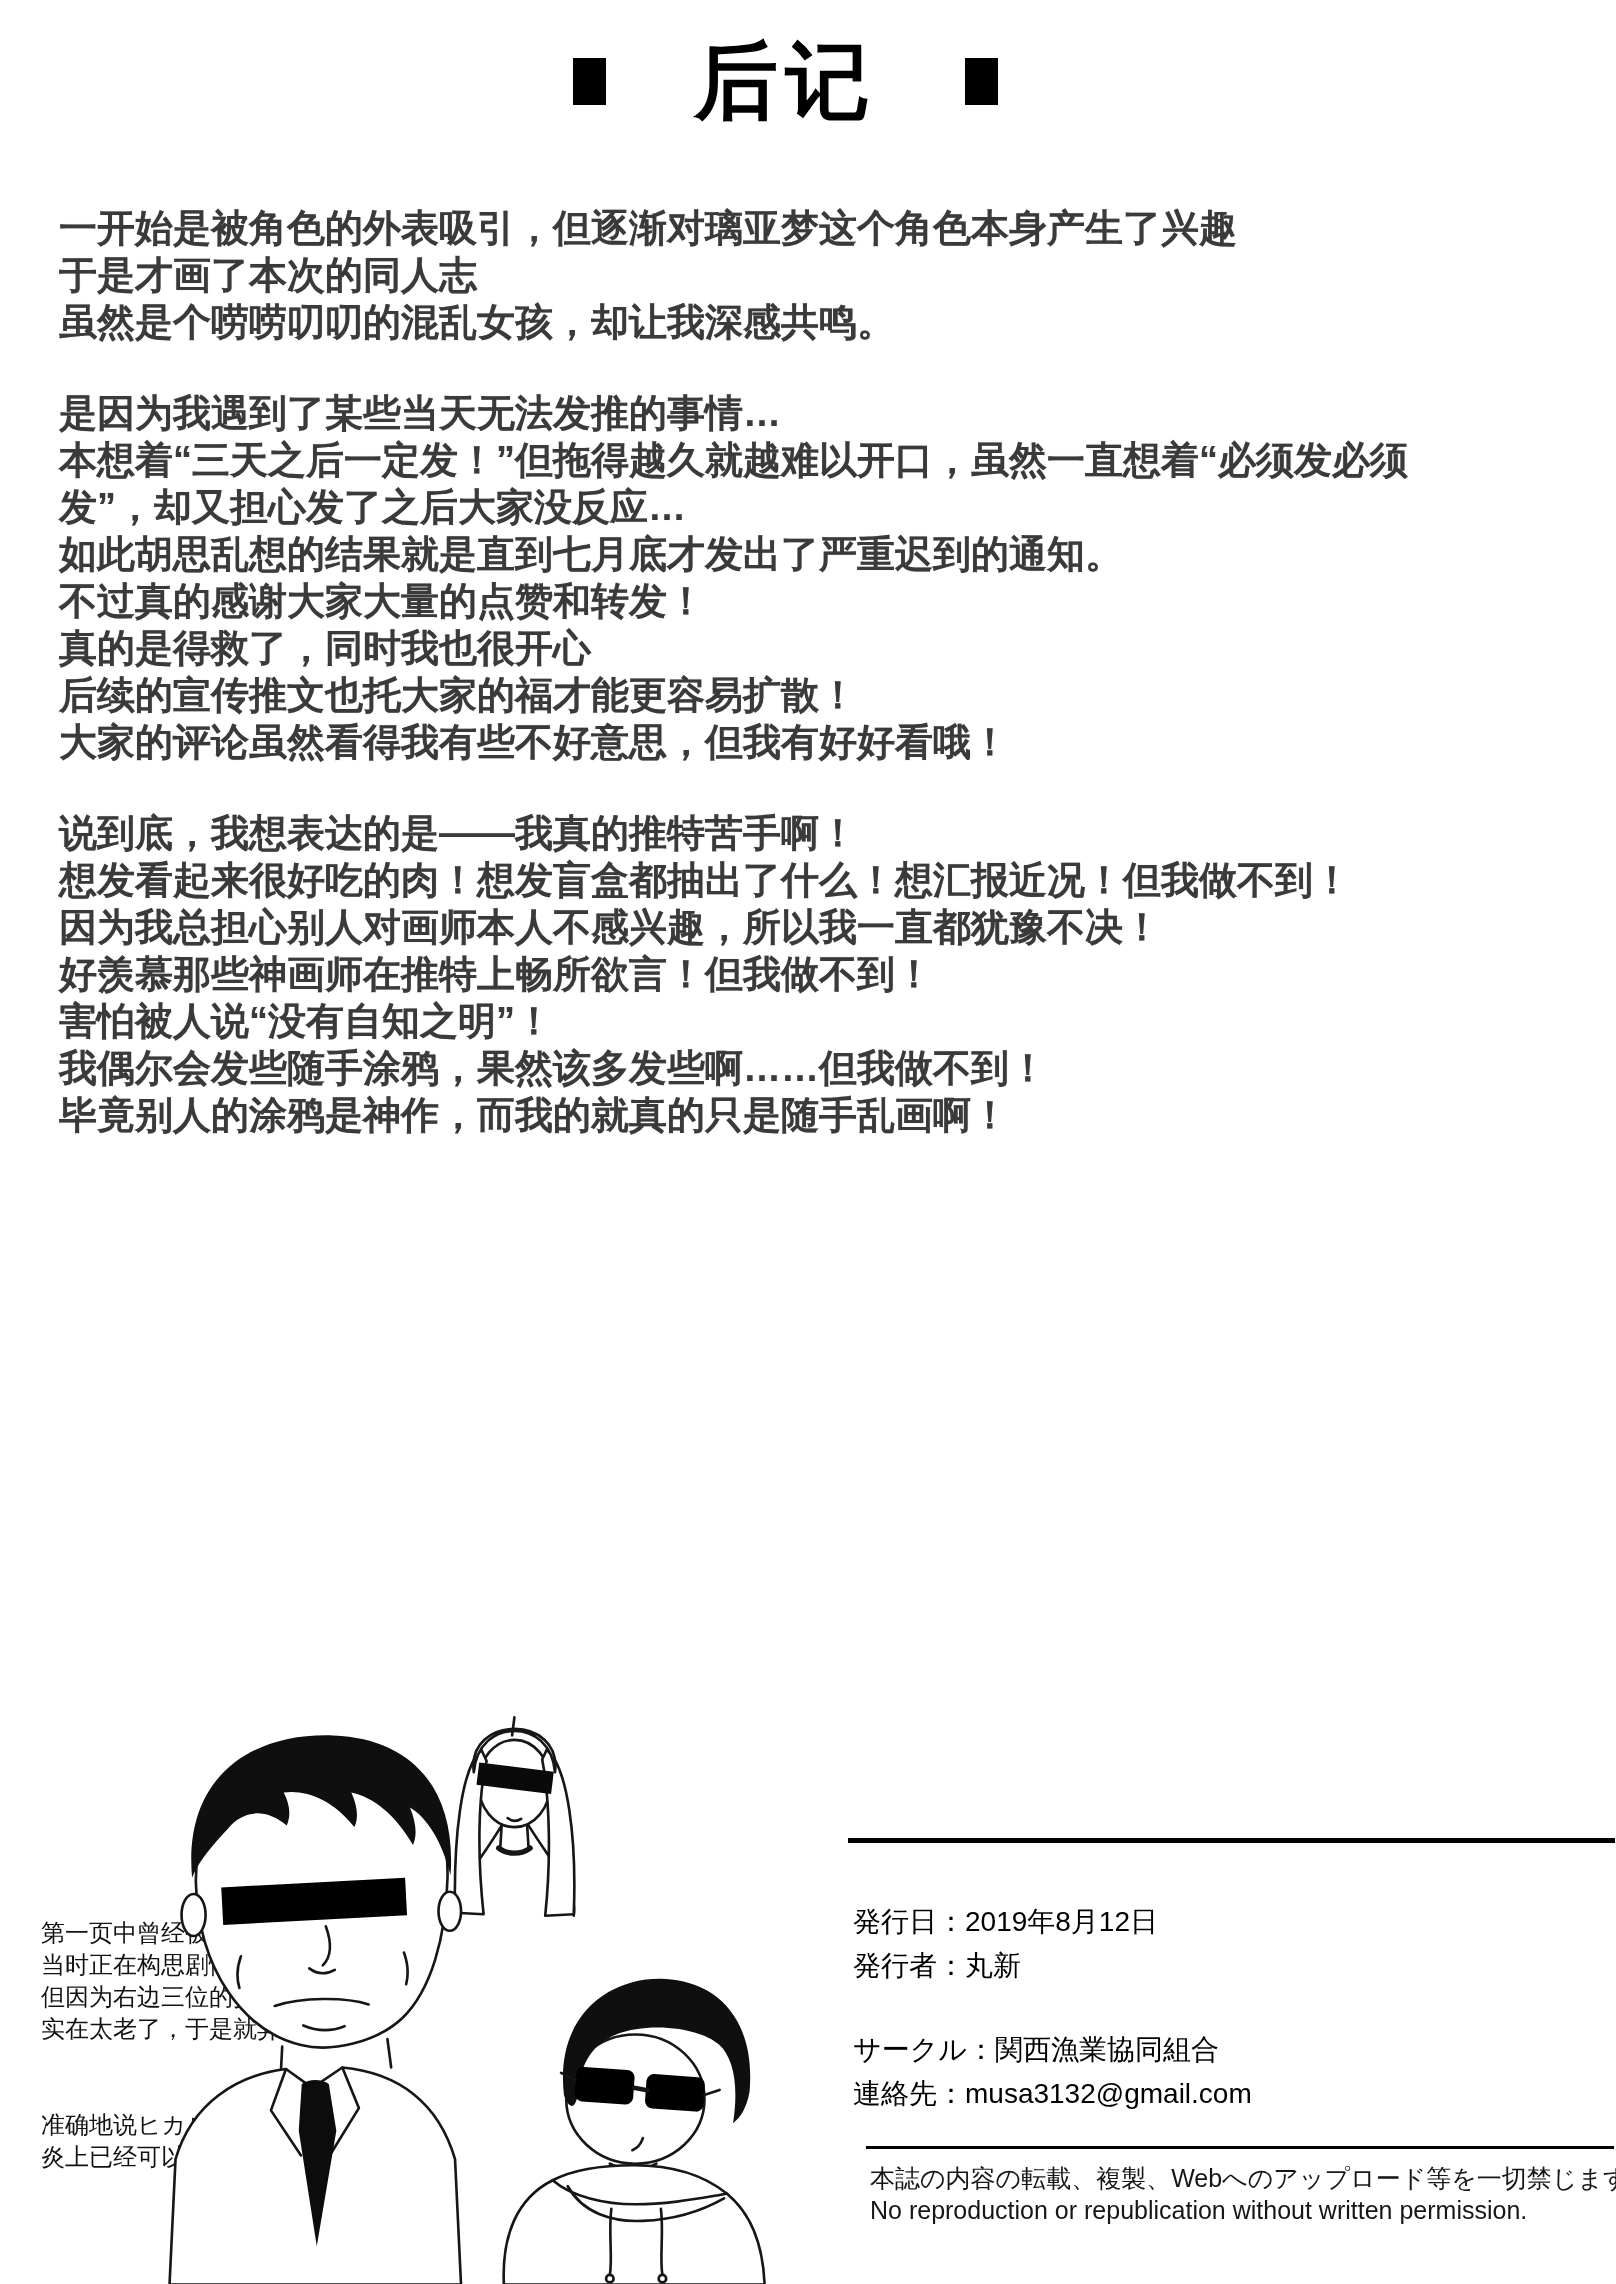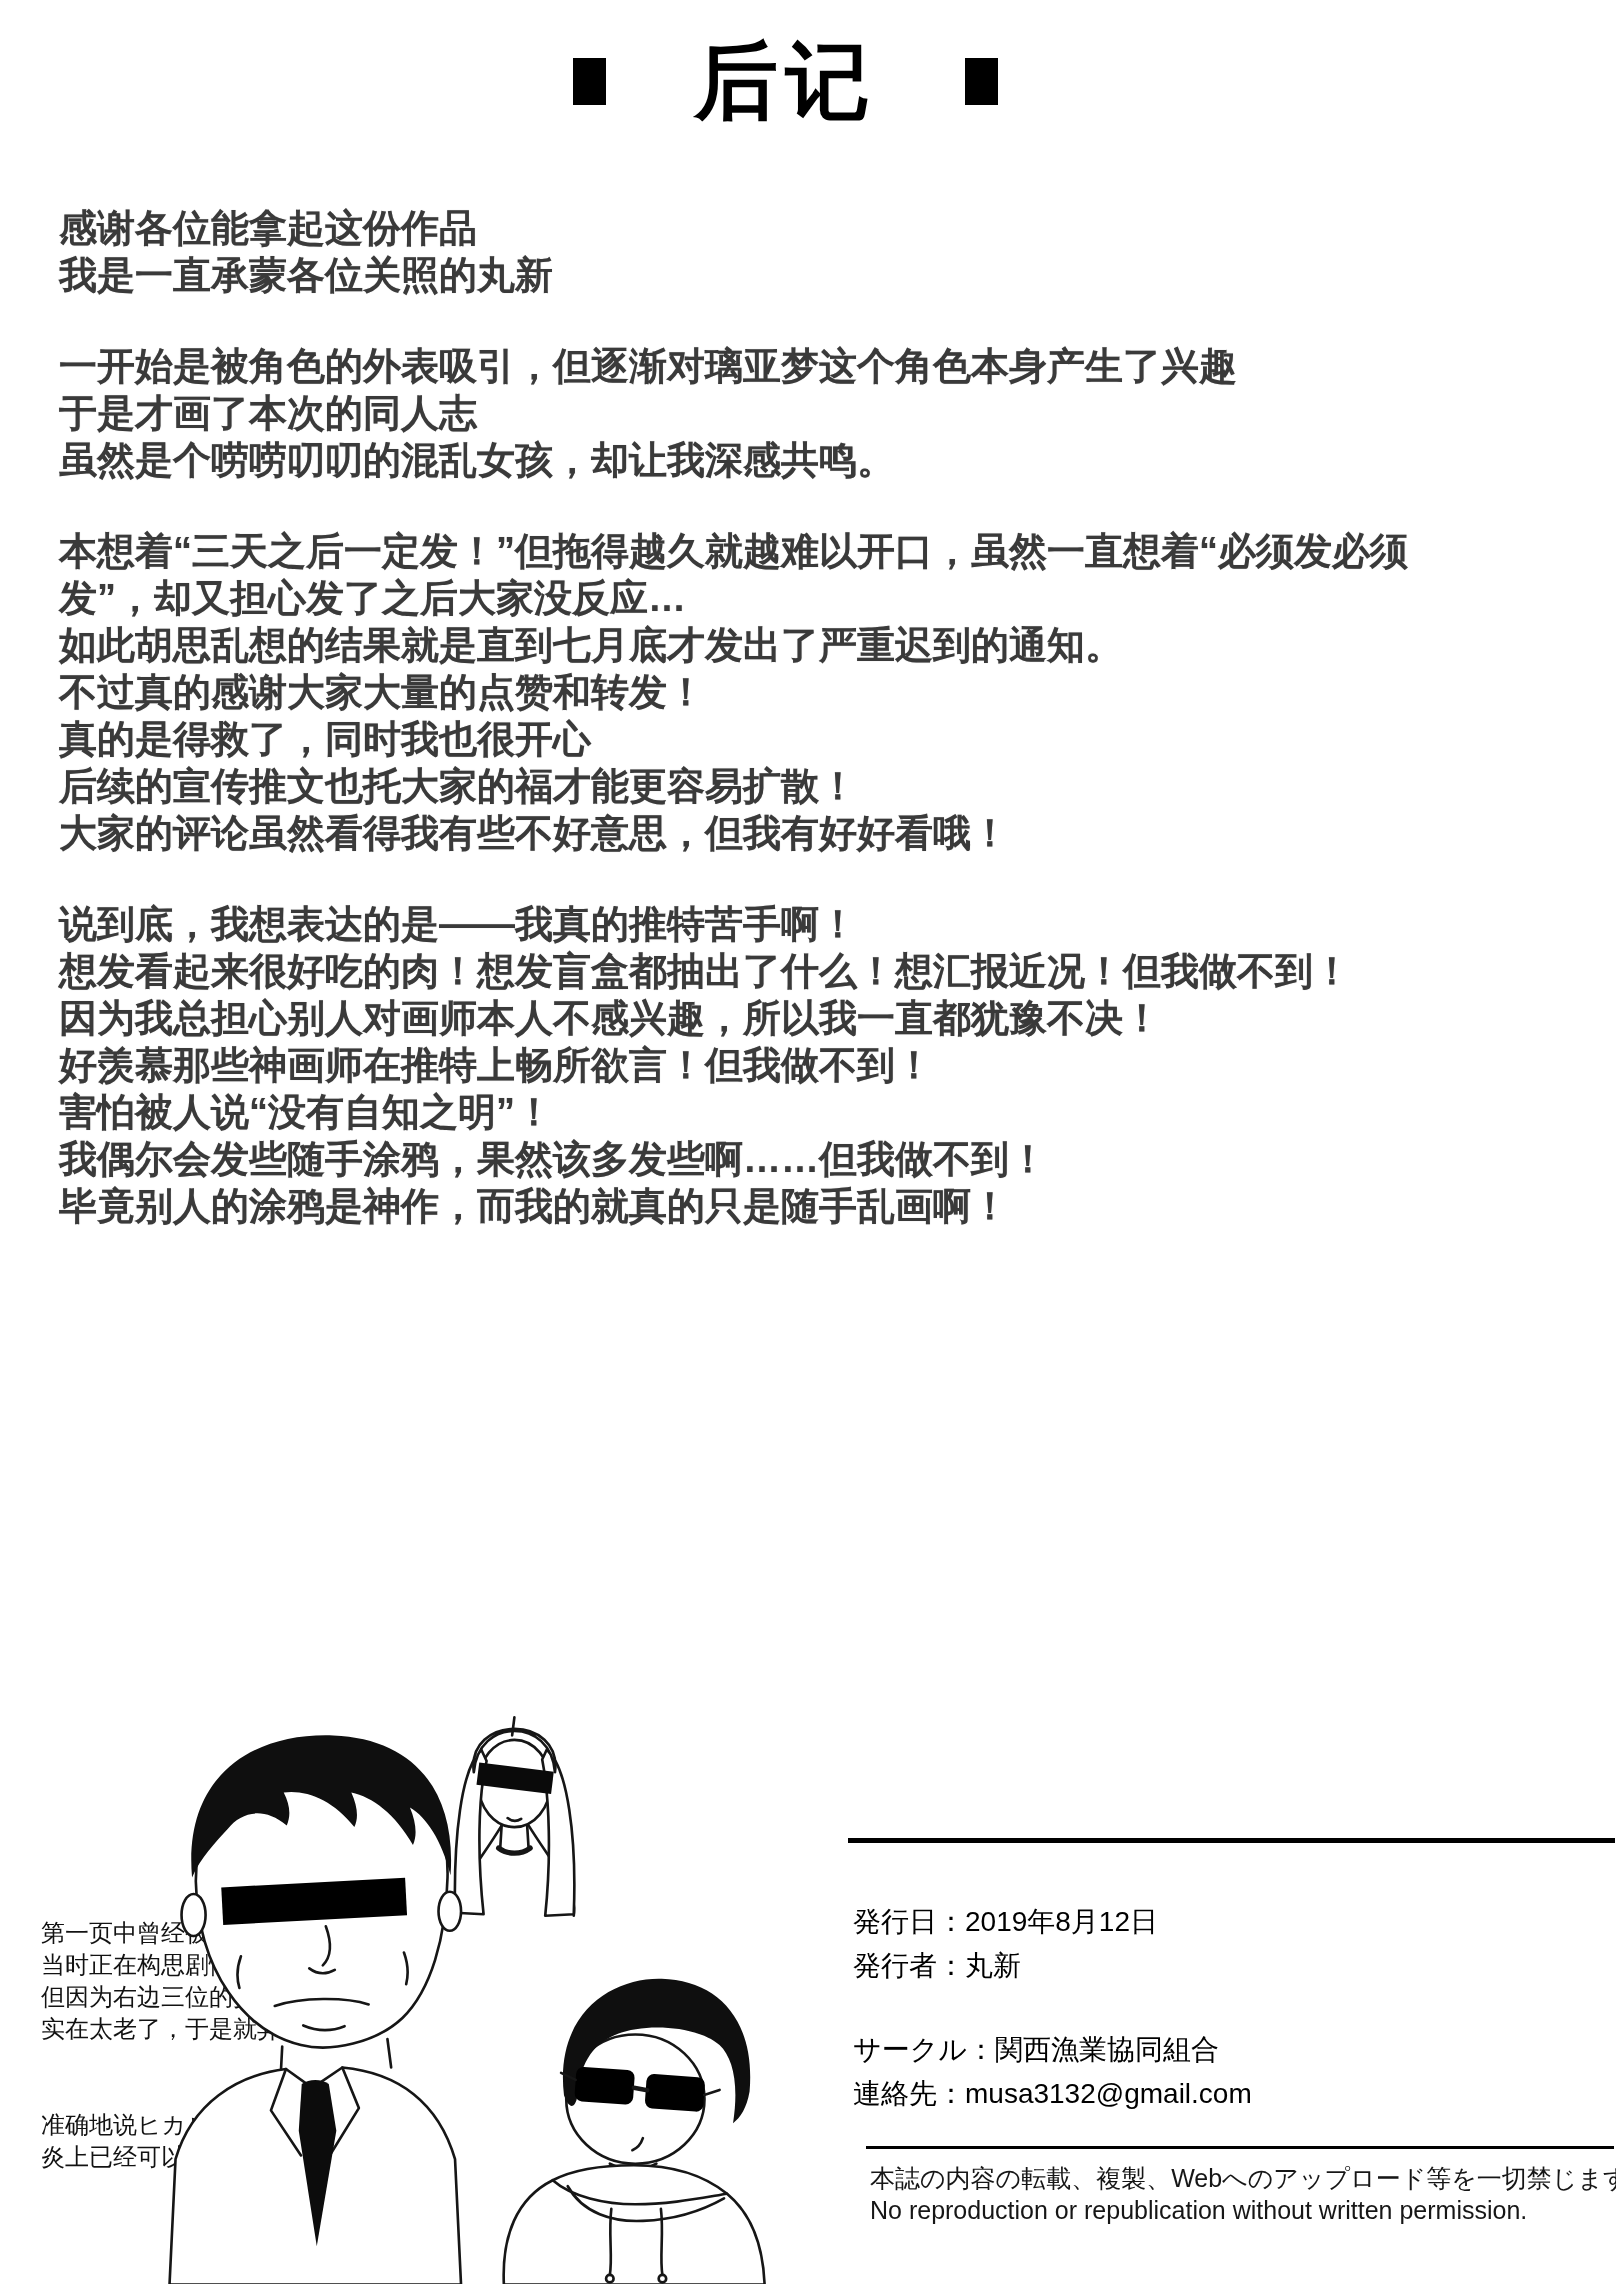--- a/index.html
+++ b/index.html
@@ -52,29 +52,26 @@
 <body>
 
 <div class="title-row">
   <div class="title-square"></div>
   <div class="title-text">后记</div>
   <div class="title-square"></div>
 </div>
 
 <div class="body-text">
   <div class="para">
-    <div class="line">感谢各位能拿起这份作品</div>
-    <div class="line">我是一直承蒙各位关照的丸新</div>
-  </div>
-  <div class="para">
     <div class="line">一开始是被角色的外表吸引，但逐渐对璃亚梦这个角色本身产生了兴趣</div>
     <div class="line">于是才画了本次的同人志</div>
     <div class="line">虽然是个唠唠叨叨的混乱女孩，却让我深感共鸣。</div>
   </div>
   <div class="para">
+    <div class="line">是因为我遇到了某些当天无法发推的事情…</div>
     <div class="line">本想着“三天之后一定发！”但拖得越久就越难以开口，虽然一直想着“必须发必须</div>
     <div class="line">发”，却又担心发了之后大家没反应…</div>
     <div class="line">如此胡思乱想的结果就是直到七月底才发出了严重迟到的通知。</div>
     <div class="line">不过真的感谢大家大量的点赞和转发！</div>
     <div class="line">真的是得救了，同时我也很开心</div>
     <div class="line">后续的宣传推文也托大家的福才能更容易扩散！</div>
     <div class="line">大家的评论虽然看得我有些不好意思，但我有好好看哦！</div>
   </div>
   <div class="para">
     <div class="line">说到底，我想表达的是——我真的推特苦手啊！</div>

